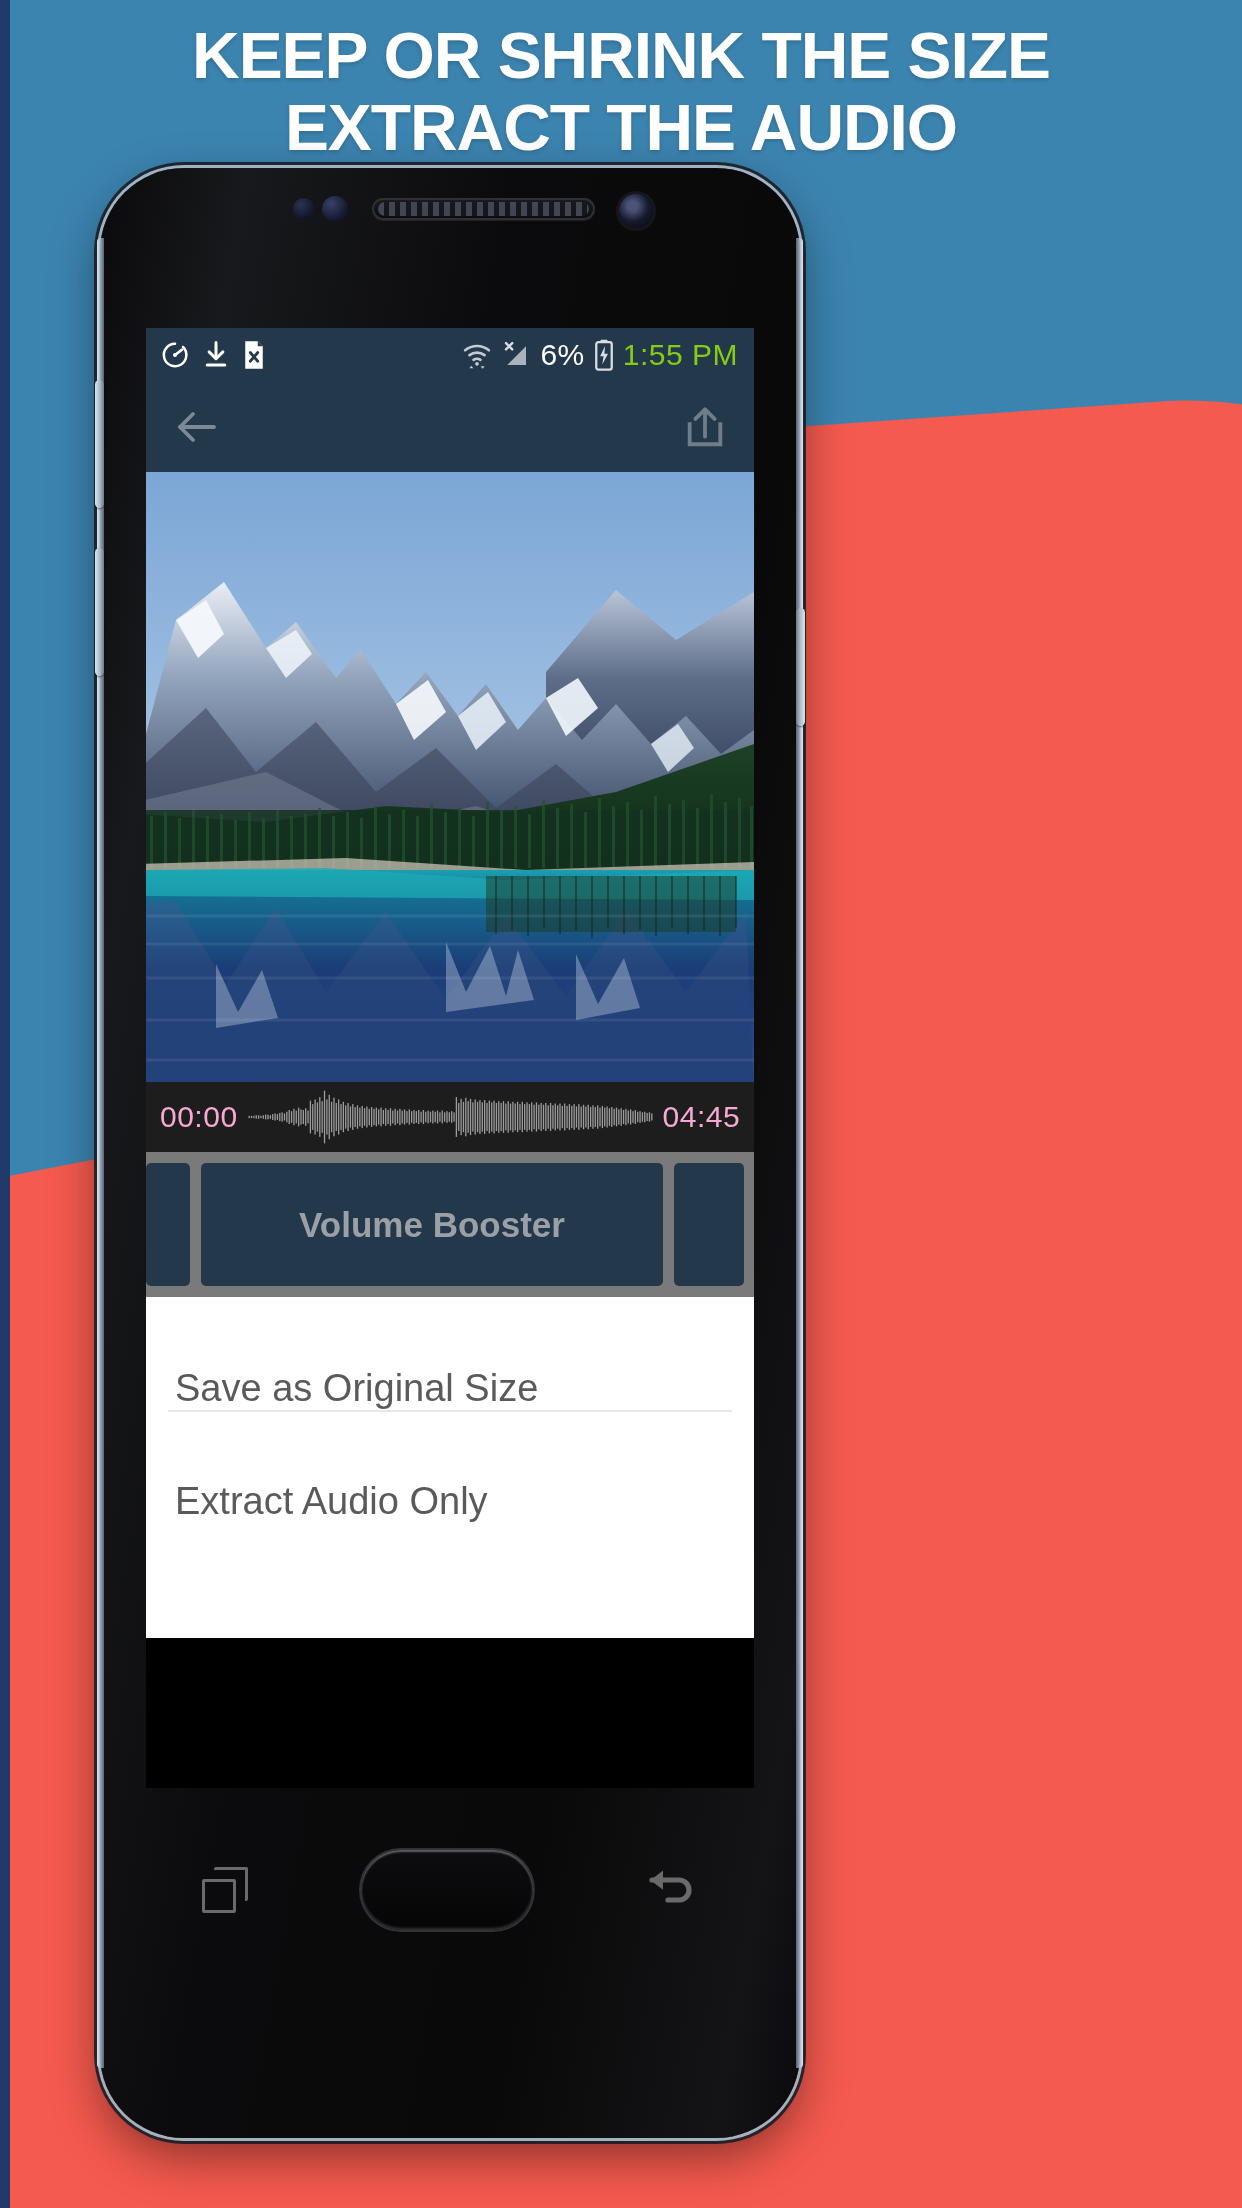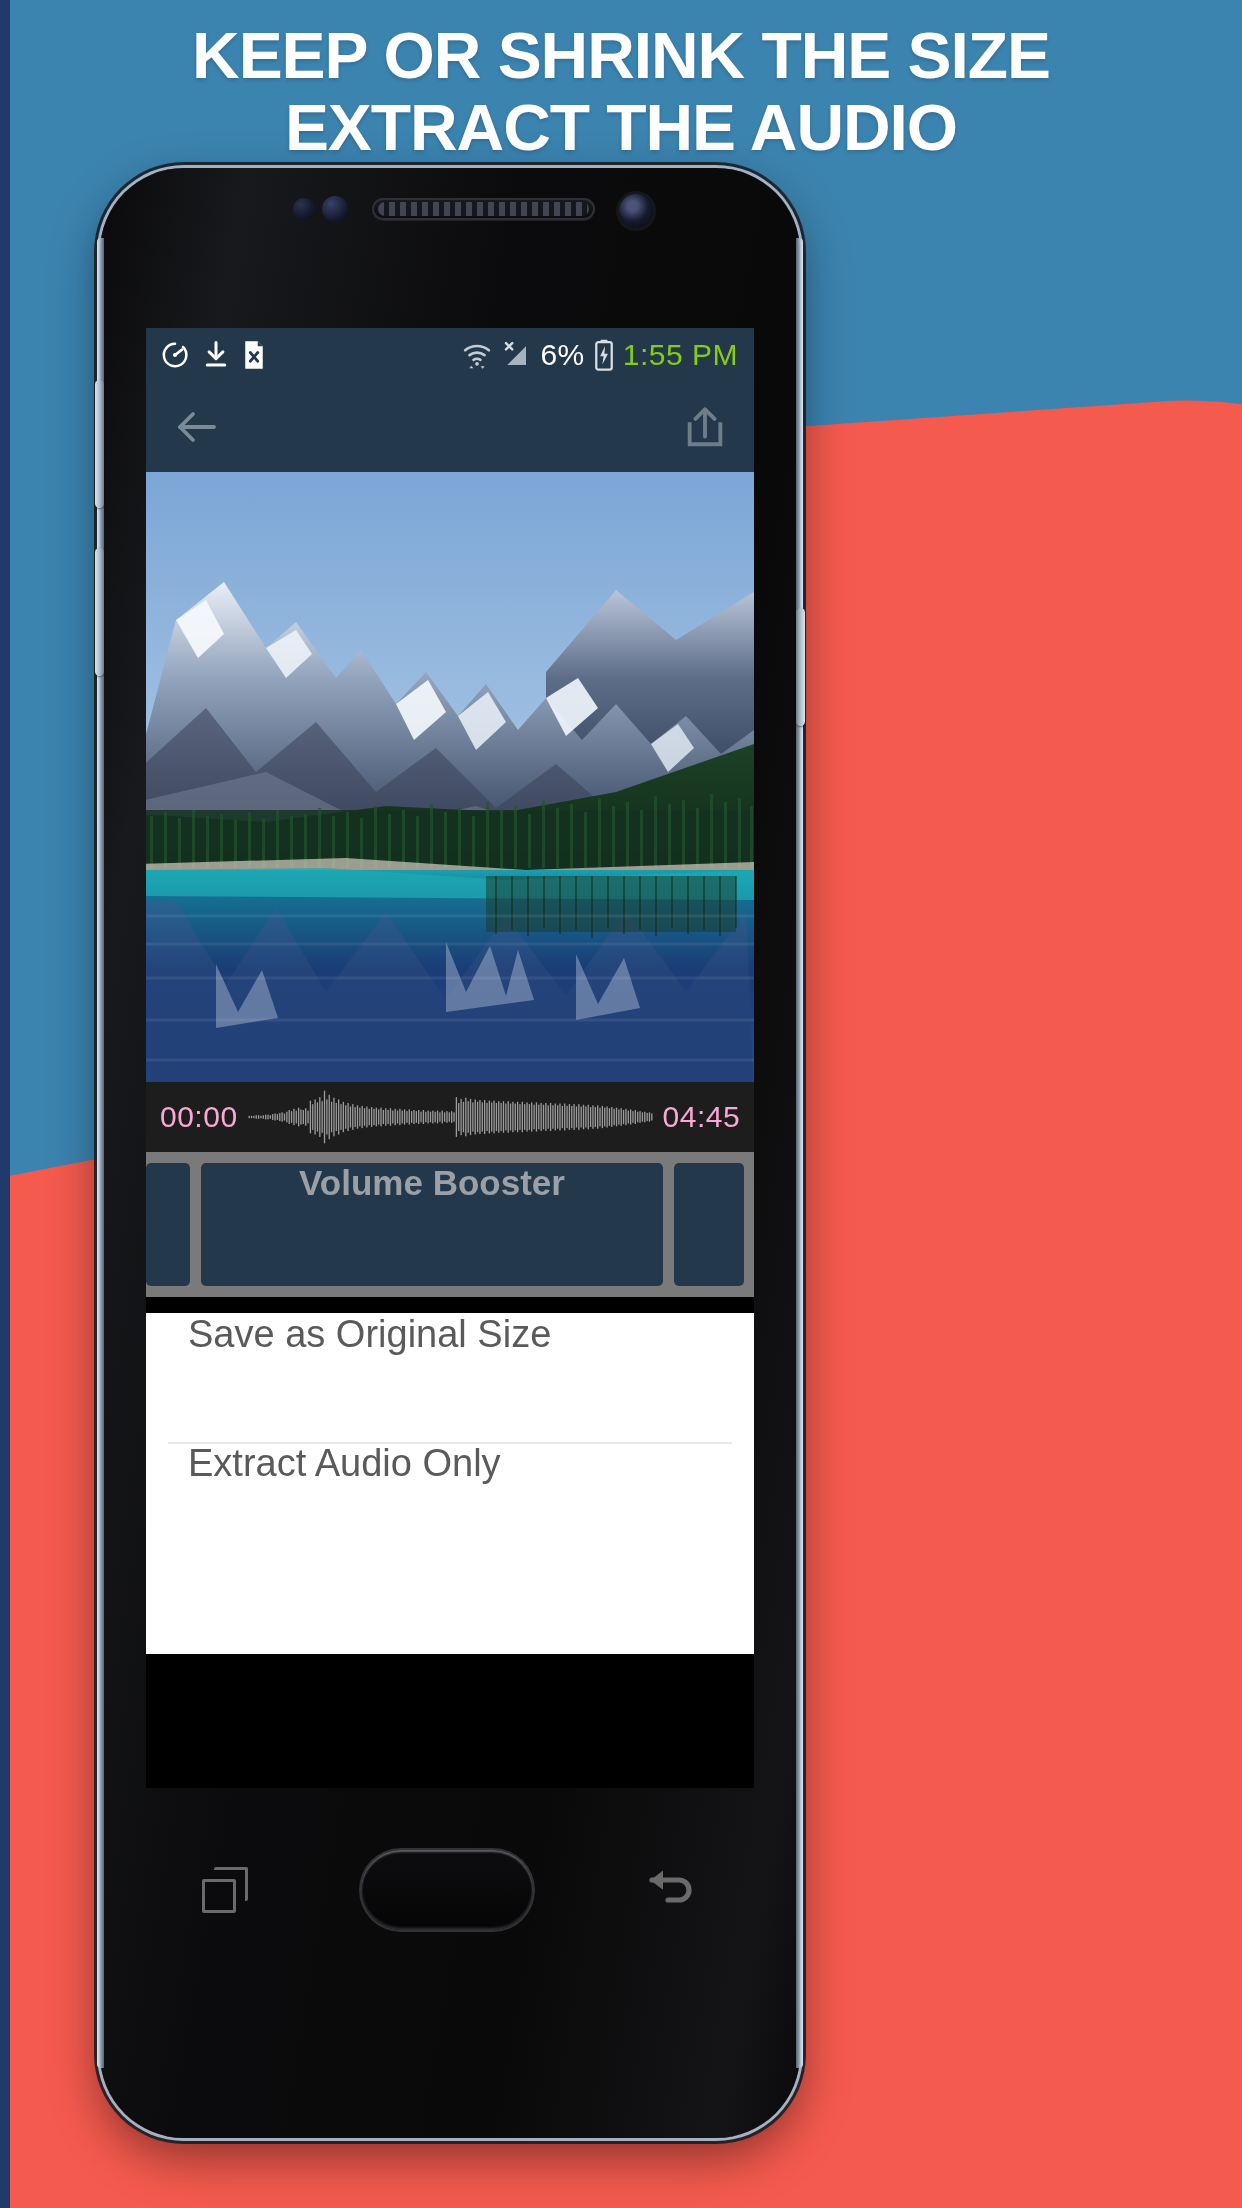--- a/index.html
+++ b/index.html
@@ -168,40 +168,39 @@
   
   #effects {
     height:145px; background:#7a7a7a;
     display:flex; align-items:center; gap:11px;
     padding:0 0 0 0; overflow:hidden;
     position:relative;
   }
   .effect-btn {
     background:#24384b; border-radius:5px;
     height:123px; flex:0 0 auto;
-    display:flex; align-items:flex-start; justify-content:center;
+    display:flex; align-items:center; justify-content:center;
     color:#9aa0a6; font-size:35px; font-weight:bold;
   }
   .effect-btn.partial-l { width:44px; margin-left:0; }
   .effect-btn.main { width:462px; }
   .effect-btn.partial-r { width:70px; }
 
   
   #sheet {
     background:#ffffff;
     height:341px;
   }
   .sheet-item {
     height:113px;
-    display:flex; align-items:flex-start;
-    padding-left:42px;
+    display:flex; align-items:flex-end;
+    padding-left:29px;
     color:#5a5a5a;
     font-size:38px;
     position:relative;
-    margin-top:16px;
   }
   .sheet-item + .sheet-item::before {
     content:""; position:absolute; left:22px; right:22px; top:0;
     height:2px; background:#e7e7e7;
   }
 
   
   #navbar {
     position:absolute; left:46px; right:46px; top:1622px; height:200px;
     display:flex; align-items:center; justify-content:space-around;

